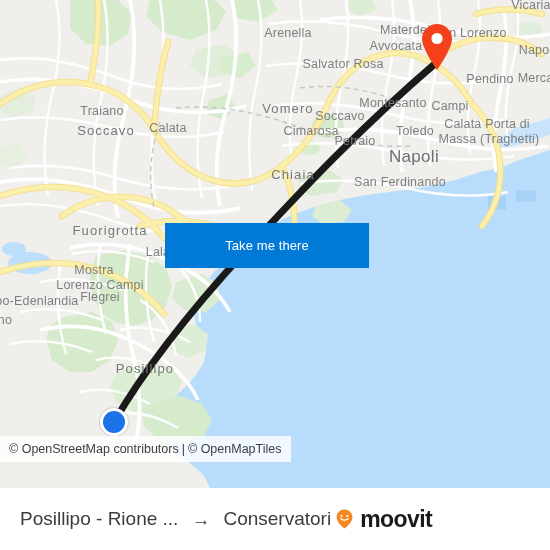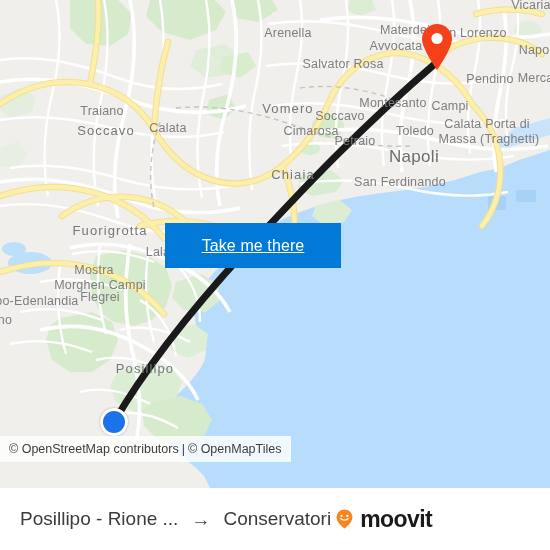--- a/index.html
+++ b/index.html
@@ -83,34 +83,33 @@
     top: 23px;
     width: 32px;
     height: 48px;
   }
 
   
   #take-me-there {
     position: absolute;
     left: 165px;
     top: 223px;
-    width: 176px;
+    width: 204px;
     height: 45px;
     background: #0079D7;
     color: #ffffff;
     border: none;
     font-family: "Liberation Sans", sans-serif;
-    font-size: 16px;
+    font-size: 13px;
     letter-spacing: 0.1px;
     cursor: pointer;
     padding: 0;
     display: flex;
     align-items: center;
     justify-content: center;
-    text-decoration: underline;
   }
 
   
   #attribution {
     position: absolute;
     left: 0;
     top: 436px;
     height: 26px;
     padding: 0 10px 0 9px;
     display: flex;
@@ -343,21 +342,21 @@
         <div class="place-label lbl-suburb" style="left: 415px; top: 131px;">Toledo</div>
         <div class="place-label lbl-suburb" style="left: 487px; top: 124px;">Calata Porta di</div>
         <div class="place-label lbl-suburb" style="left: 489px; top: 139px;">Massa (Traghetti)</div>
         <div class="place-label lbl-suburb" style="left: 355px; top: 141px;">Petraio</div>
         <div class="place-label lbl-city" style="left: 414px; top: 157px;">Napoli</div>
         <div class="place-label lbl-district" style="left: 293px; top: 175px;">Chiaia</div>
         <div class="place-label lbl-suburb" style="left: 400px; top: 182px;">San Ferdinando</div>
         <div class="place-label lbl-district" style="left: 110px; top: 231px;">Fuorigrotta</div>
         <div class="place-label lbl-suburb" style="left: 158px; top: 252px;">Lala</div>
         <div class="place-label lbl-suburb" style="left: 94px; top: 270px;">Mostra</div>
-        <div class="place-label lbl-suburb" style="left: 100px; top: 285px;">Morghen Campi</div>
+        <div class="place-label lbl-suburb" style="left: 100px; top: 285px;">Lorenzo Campi</div>
         <div class="place-label lbl-suburb" style="left: 100px; top: 297px;">Flegrei</div>
         <div class="place-label lbl-suburb" style="left: 33px; top: 301px;">Zoo-Edenlandia</div>
         <div class="place-label lbl-suburb" style="left: 5px; top: 320px;">no</div>
         <div class="place-label lbl-district" style="left: 145px; top: 369px;">Posillipo</div>
       </div>
 
     <div id="origin-dot"></div>
 
     <div id="dest-pin">
       <svg viewBox="0 0 32 48" width="32" height="48">

